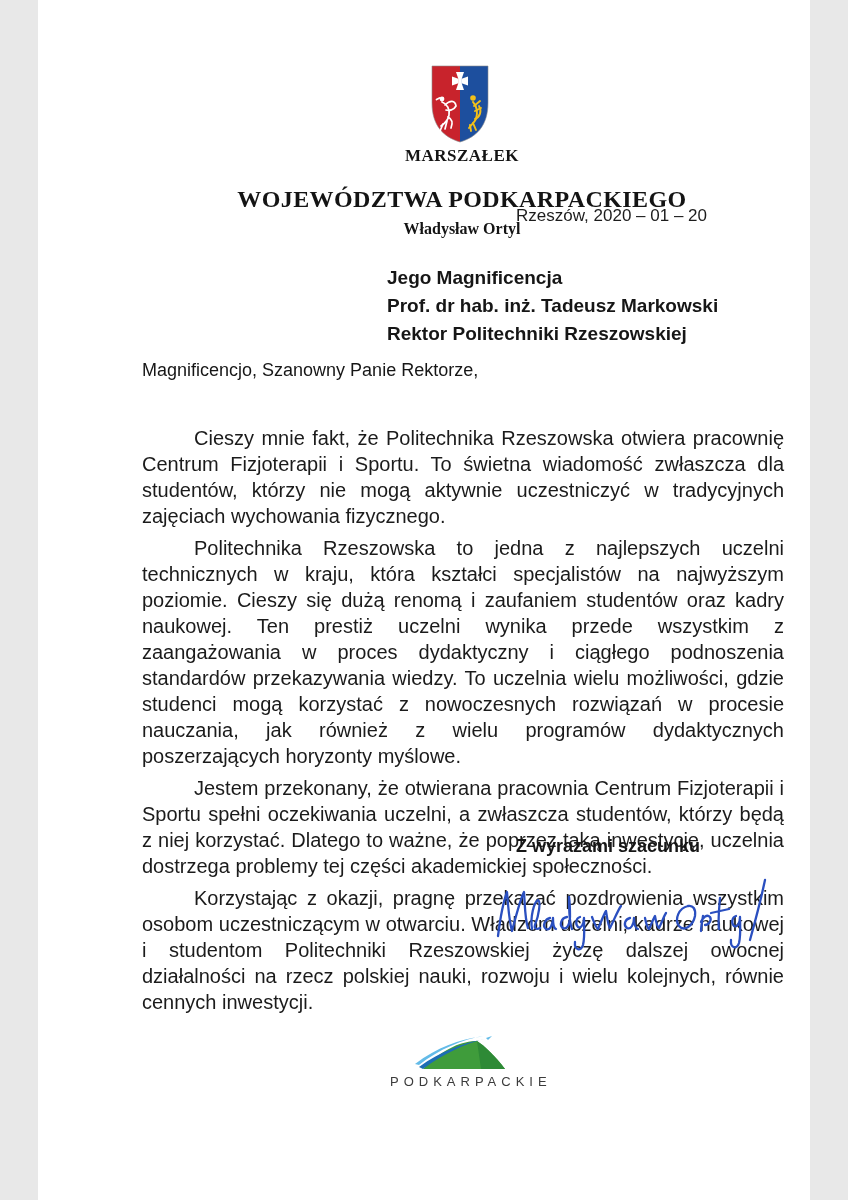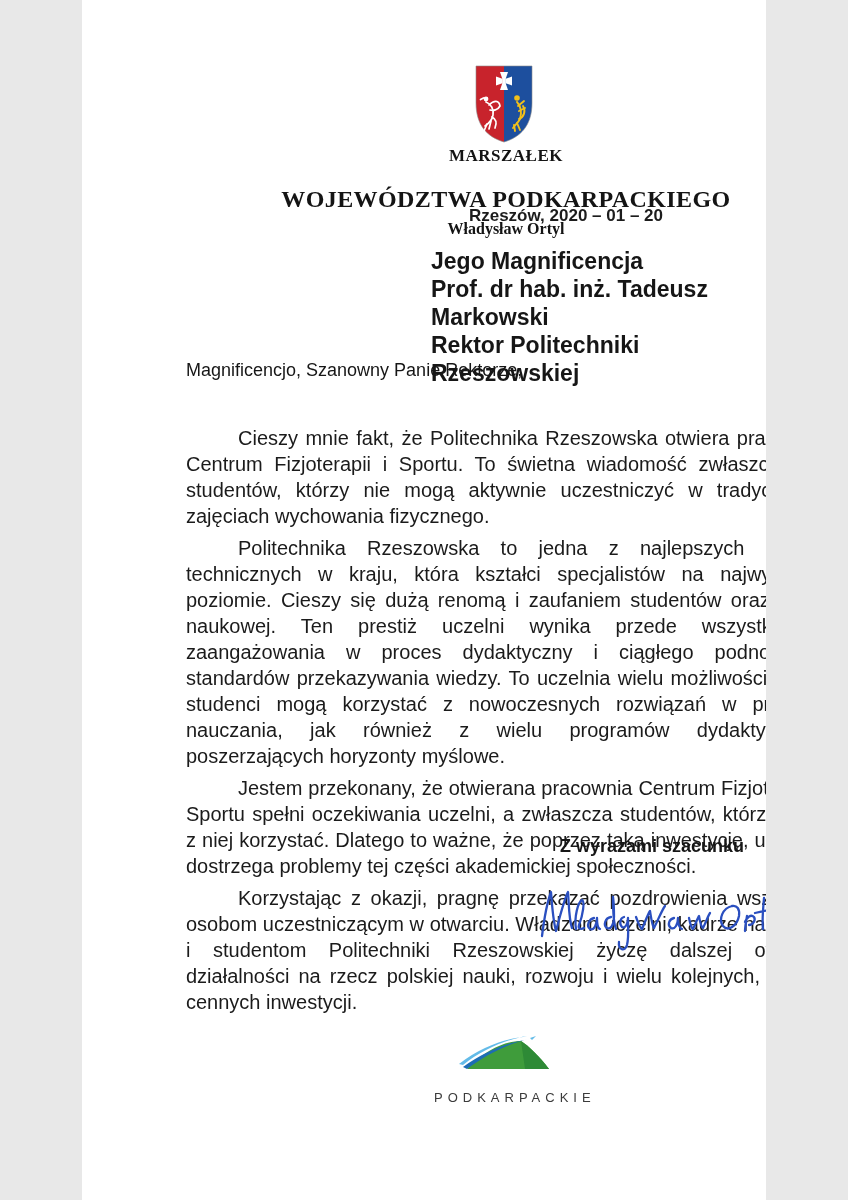--- a/index.html
+++ b/index.html
@@ -1,46 +1,46 @@
 <!DOCTYPE html>
 <html lang="pl"><head>
 <meta charset="utf-8">
 <style>
   html,body{margin:0;padding:0;background:#e8e8e8;}
   .page{
     position:relative;
-    width:684px;height:1200px;
+    width:772px;height:1200px;
     margin:0 auto;
     background:#ffffff;
     font-family:"Liberation Sans", sans-serif;
     color:#1a1a1a;
     overflow:hidden;
   }
   
   .crest{position:absolute;left:391px;top:63px;width:62px;height:82px;}
   .org-block{position:absolute;left:0;top:146px;width:848px;text-align:center;
     font-family:"Liberation Serif", serif;font-weight:bold;color:#141414;}
   .org-line1{font-size:17px;letter-spacing:.5px;}
   .org-line2{font-size:24px;letter-spacing:.4px;margin-top:20px;}
   .org-person{font-size:16px;margin-top:7px;text-align:center;}
-  .date-line{position:absolute;top:206px;right:103px;font-size:17px;color:#1c1c1c;font-weight:bold;}
+  .date-line{position:absolute;top:206px;right:103px;font-size:17px;color:#1c1c1c;}
   
-  .recipient{position:absolute;left:349px;top:247px;font-size:23px;font-weight:bold;
+  .recipient{position:absolute;left:349px;top:264px;font-size:19px;font-weight:bold;
     line-height:28px;color:#161616;}
   .salutation{position:absolute;left:104px;top:360px;font-size:18px;font-weight:normal;color:#161616;}
   
   .body-text{position:absolute;left:104px;top:425px;width:642px;
     font-size:20px;line-height:26px;text-align:justify;color:#1b1b1b;}
   .body-text p{margin:0 0 6px 0;text-indent:52px;}
   .closing{position:absolute;left:478px;top:836px;font-size:18px;font-weight:bold;color:#161616;}
   .signature{position:absolute;left:452px;top:862px;width:305px;height:105px;}
   
   .logo-block{position:absolute;left:352px;top:1036px;width:145px;text-align:center;}
   .logo-block svg{display:block;margin:0 auto;}
-  .brand-word{font-size:13px;letter-spacing:5px;color:#3b3b3b;margin-top:18px;
+  .brand-word{font-size:13px;letter-spacing:5px;color:#3b3b3b;margin-top:2px;
     font-family:"Liberation Sans", sans-serif;}
   .footer-lines{position:absolute;left:0;top:1096px;width:848px;text-align:center;
     font-family:"Liberation Serif", serif;font-size:14.5px;line-height:18px;color:#101010;}
 </style>
 </head>
 <body>
 
 <div class="page">
 
   <svg class="crest" viewBox="0 0 62 82">

